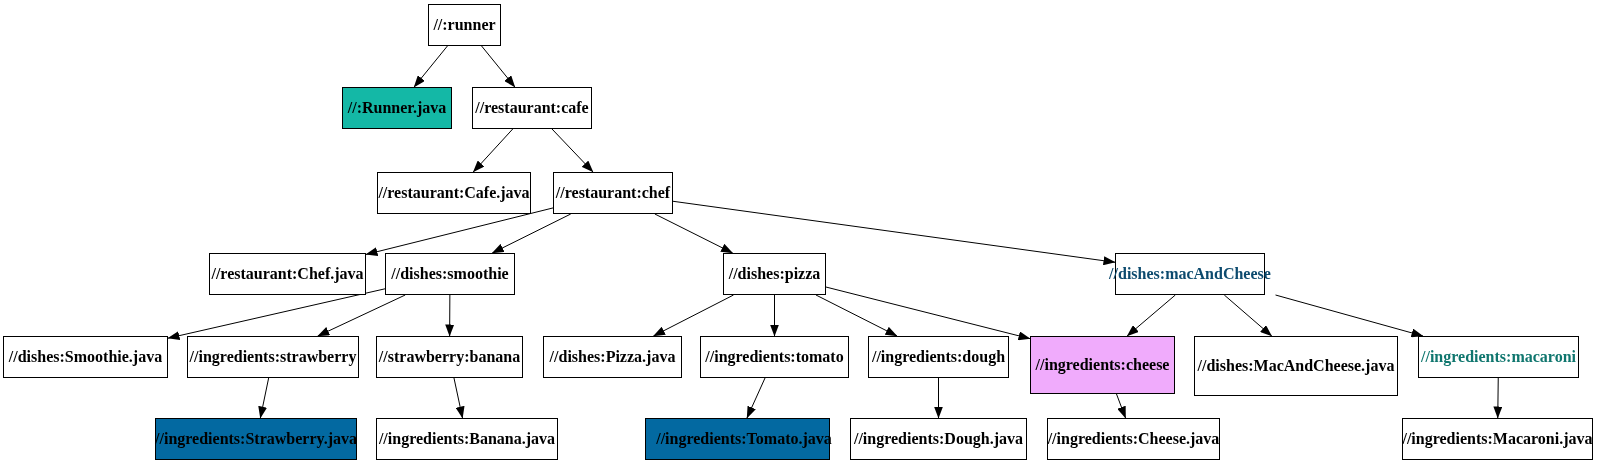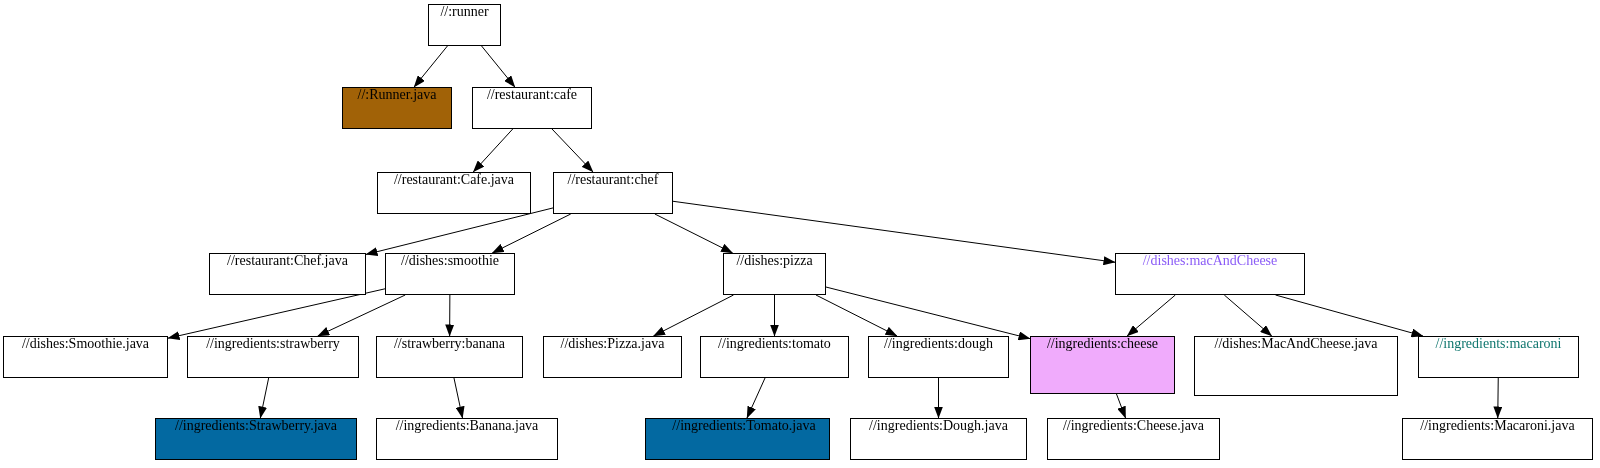--- a/index.html
+++ b/index.html
@@ -19,25 +19,26 @@
   }
   .node-layer {
     position: absolute; left: 0; top: 0;
     width: 1600px; height: 468px;
   }
   .node {
     position: absolute;
     box-sizing: border-box;
     border: 1px solid #000;
     display: flex;
-    align-items: flex-start;
+    align-items: center;
     justify-content: center;
-    font-size: 14px;
+    font-size: 16px;
     line-height: 1;
     white-space: nowrap;
+    font-weight: bold;
   }
   .node span { display: inline-block; padding: 0 2px; }
   .edge { stroke-width: 1; }
 </style>
 </head>
 <body style="background: rgb(255, 255, 255);">
 
 <div class="canvas" id="canvas" style="background: rgb(255, 255, 255);">
   <svg class="edge-layer" id="edge-layer" width="1600" height="468" viewBox="0 0 1600 468" xmlns="http://www.w3.org/2000/svg">
     <defs>
@@ -67,42 +68,42 @@
       <line class="edge" x1="1110.439024390244" y1="378" x2="1125.560975609756" y2="418" stroke="#000000" marker-end="url(#arrowhead)"></line>
       <line class="edge" x1="1175.3313253012047" y1="295" x2="1127.1686746987953" y2="336" stroke="#000000" marker-end="url(#arrowhead)"></line>
       <line class="edge" x1="1224.289156626506" y1="295" x2="1271.710843373494" y2="336" stroke="#000000" marker-end="url(#arrowhead)"></line>
       <line class="edge" x1="1275.5240963855422" y1="295" x2="1422.9759036144578" y2="336" stroke="#000000" marker-end="url(#arrowhead)"></line>
       <line class="edge" x1="1498.2439024390244" y1="378" x2="1497.7560975609756" y2="418" stroke="#000000" marker-end="url(#arrowhead)"></line>
     </svg>
   <div class="node-layer" id="node-layer">
       <div class="node" style="left: 428px; top: 4px; width: 73px; height: 42px; background: rgb(255, 255, 255); border-color: rgb(0, 0, 0); color: rgb(0, 0, 0);">
         <span>//:runner</span>
       </div>
-      <div class="node" style="left: 342px; top: 87px; width: 110px; height: 42px; background: #a16207; border-color: rgb(0, 0, 0); color: rgb(0, 0, 0);">
+      <div class="node" style="left: 342px; top: 87px; width: 110px; height: 42px; background: #14b8a6; border-color: rgb(0, 0, 0); color: rgb(0, 0, 0);">
         <span>//:Runner.java</span>
       </div>
       <div class="node" style="left: 472px; top: 87px; width: 120px; height: 42px; background: rgb(255, 255, 255); border-color: rgb(0, 0, 0); color: rgb(0, 0, 0);">
         <span>//restaurant:cafe</span>
       </div>
       <div class="node" style="left: 377px; top: 172px; width: 154px; height: 42px; background: rgb(255, 255, 255); border-color: rgb(0, 0, 0); color: rgb(0, 0, 0);">
         <span>//restaurant:Cafe.java</span>
       </div>
       <div class="node" style="left: 553px; top: 172px; width: 120px; height: 42px; background: rgb(255, 255, 255); border-color: rgb(0, 0, 0); color: rgb(0, 0, 0);">
         <span>//restaurant:chef</span>
       </div>
       <div class="node" style="left: 209px; top: 253px; width: 157px; height: 42px; background: rgb(255, 255, 255); border-color: rgb(0, 0, 0); color: rgb(0, 0, 0);">
         <span>//restaurant:Chef.java</span>
       </div>
       <div class="node" style="left: 385px; top: 253px; width: 130px; height: 42px; background: rgb(255, 255, 255); border-color: rgb(0, 0, 0); color: rgb(0, 0, 0);">
         <span>//dishes:smoothie</span>
       </div>
       <div class="node" style="left: 723px; top: 253px; width: 103px; height: 42px; background: rgb(255, 255, 255); border-color: rgb(0, 0, 0); color: rgb(0, 0, 0);">
         <span>//dishes:pizza</span>
       </div>
-      <div class="node" style="left: 1115px; top: 253px; width: 190px; height: 42px; background: rgb(255, 255, 255); border-color: rgb(0, 0, 0); color: #8b5cf6;">
+      <div class="node" style="left: 1115px; top: 253px; width: 150px; height: 42px; background: rgb(255, 255, 255); border-color: rgb(0, 0, 0); color: #0c4a6e;">
         <span>//dishes:macAndCheese</span>
       </div>
       <div class="node" style="left: 3px; top: 336px; width: 165px; height: 42px; background: rgb(255, 255, 255); border-color: rgb(0, 0, 0); color: rgb(0, 0, 0);">
         <span>//dishes:Smoothie.java</span>
       </div>
       <div class="node" style="left: 187px; top: 336px; width: 172px; height: 42px; background: rgb(255, 255, 255); border-color: rgb(0, 0, 0); color: rgb(0, 0, 0);">
         <span>//ingredients:strawberry</span>
       </div>
       <div class="node" style="left: 376px; top: 336px; width: 147px; height: 42px; background: rgb(255, 255, 255); border-color: rgb(0, 0, 0); color: rgb(0, 0, 0);">
         <span>//strawberry:banana</span>

